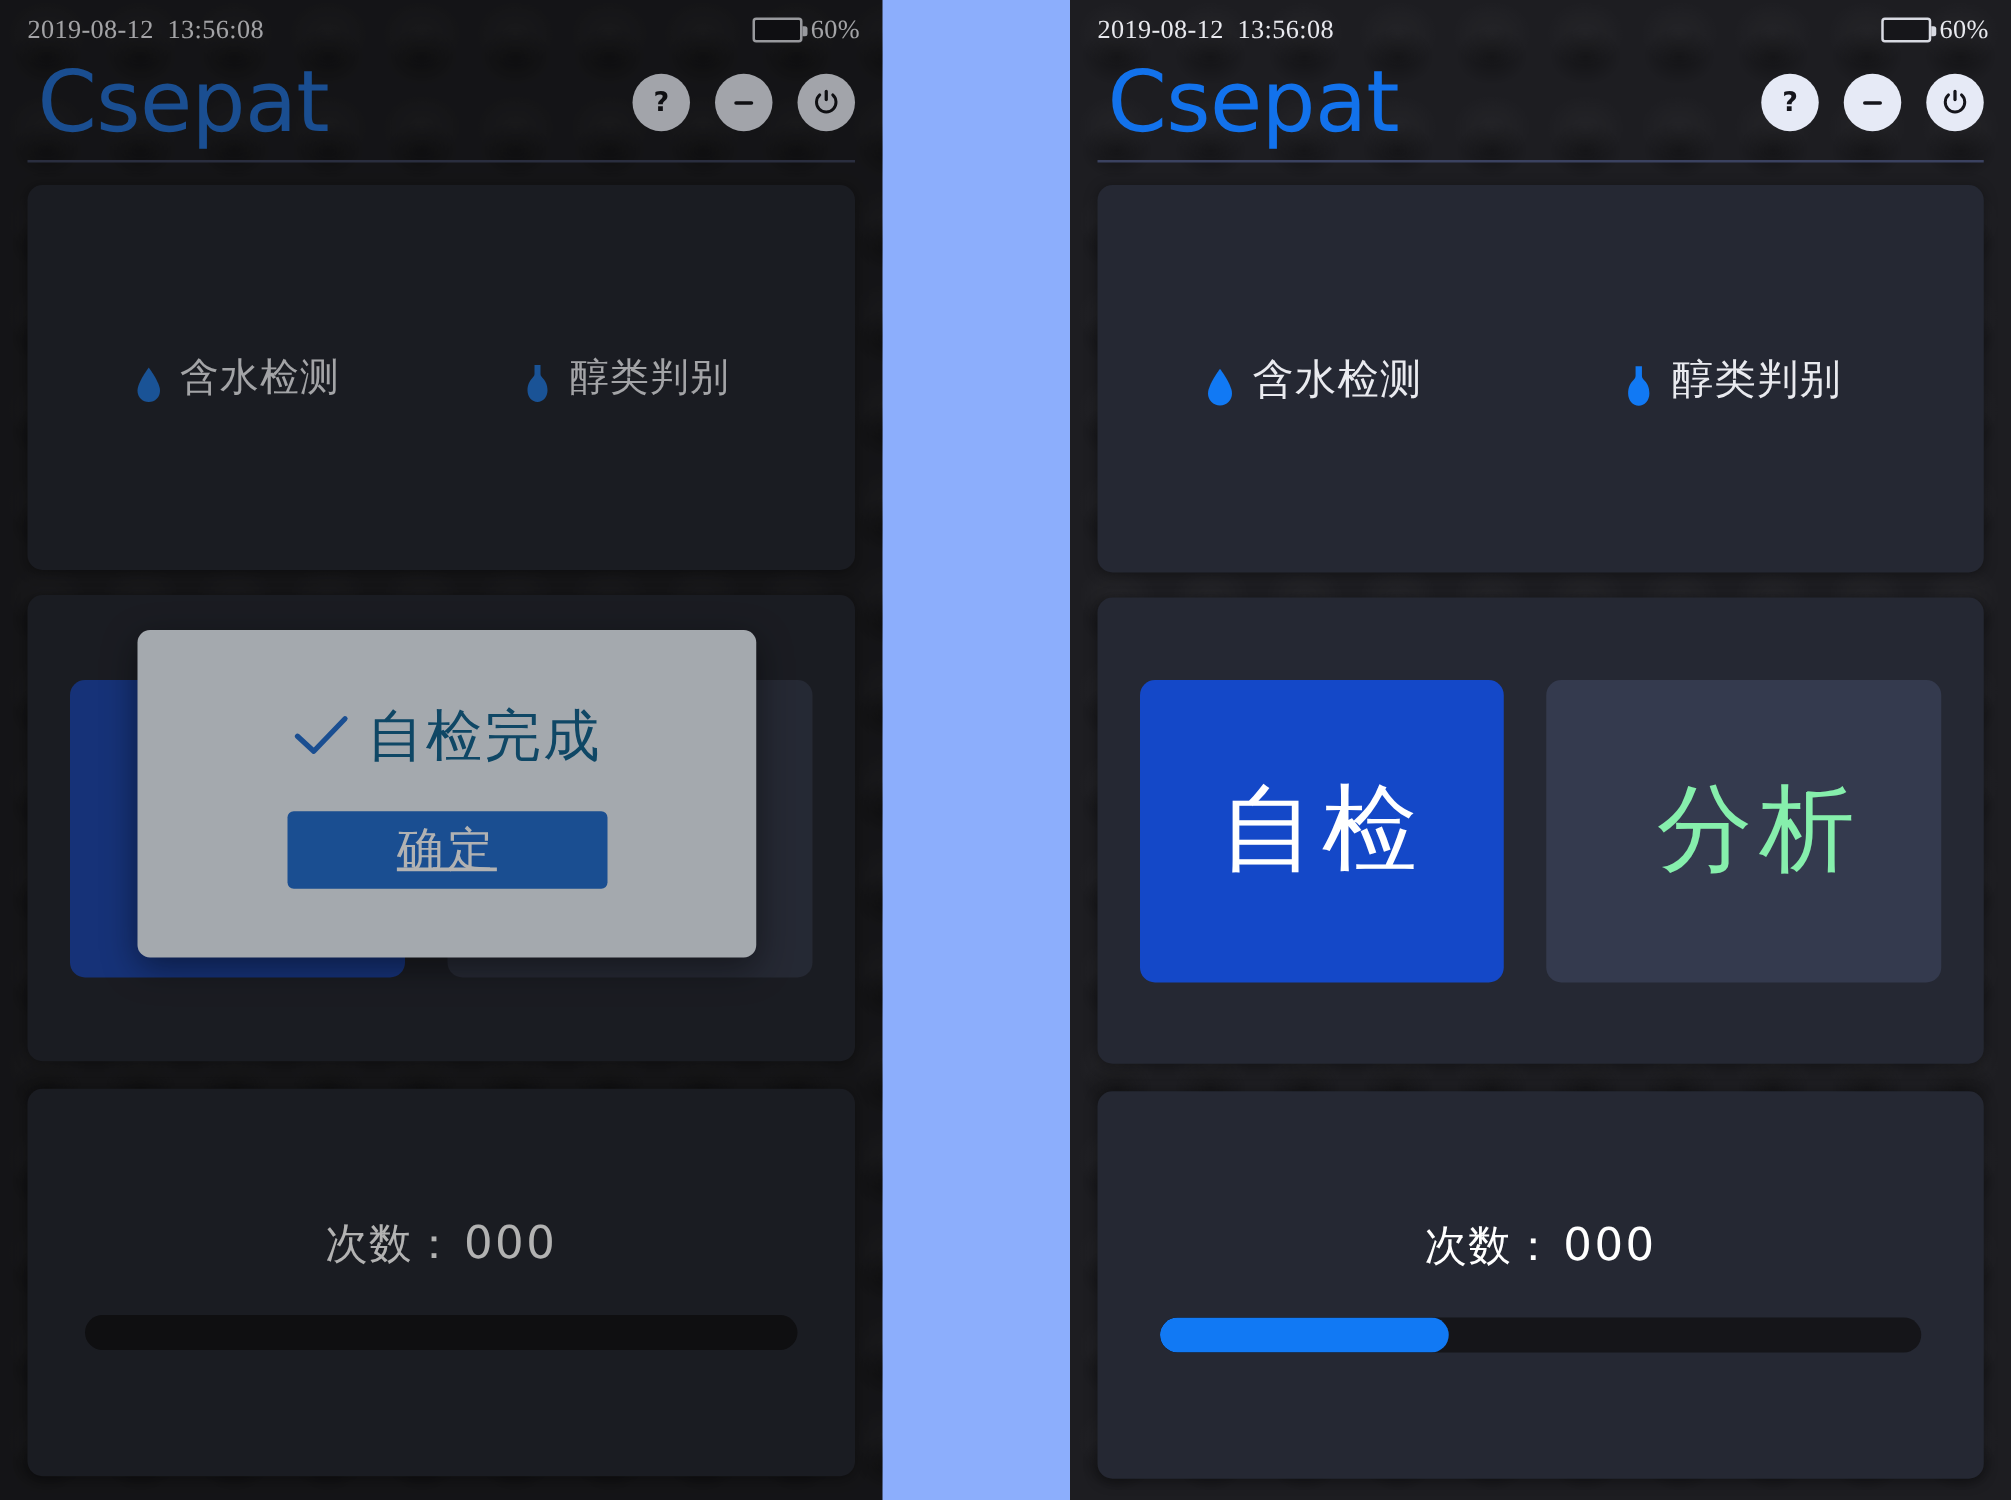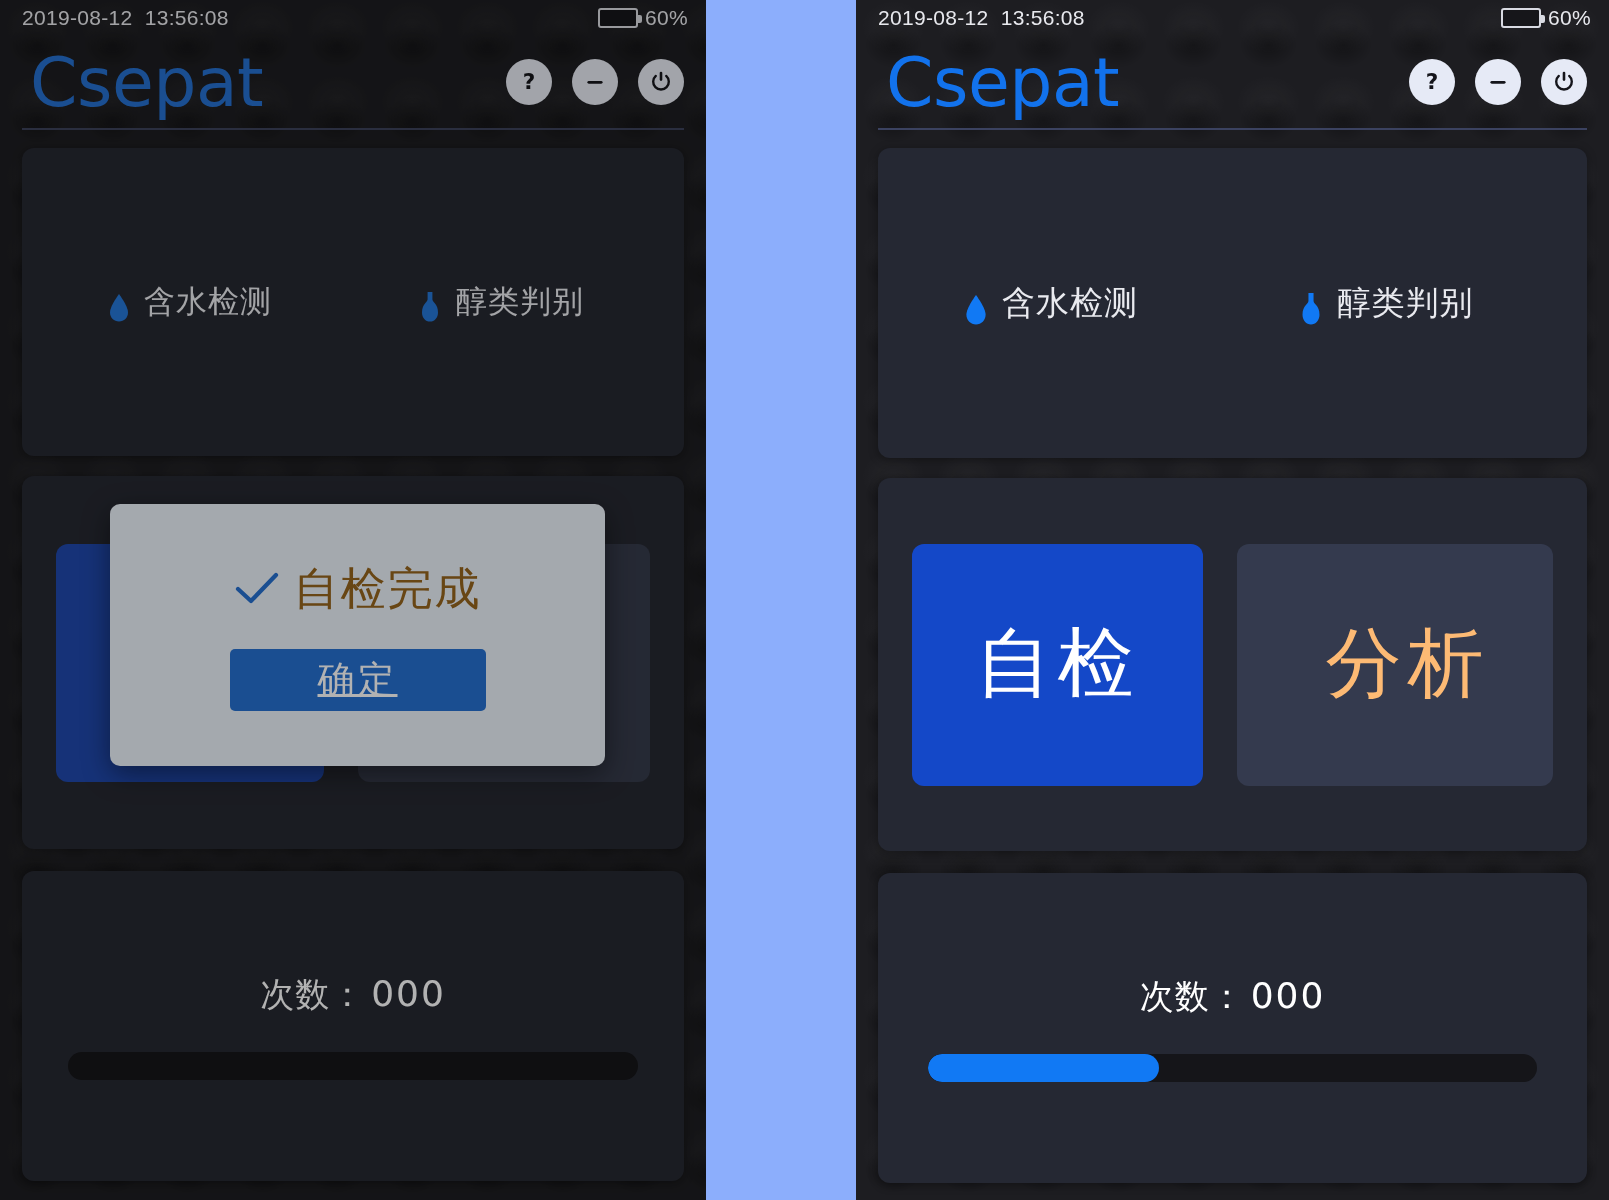--- a/index.html
+++ b/index.html
@@ -39,26 +39,27 @@
   }
   .panel-left  { width: 706px; filter: brightness(0.70) saturate(0.78); }
   .panel-gap   { width: 150px; background: #8CAEFC; }
   .panel-right { width: 753px; }
 
   
   .statusbar {
     position: relative;
     height: 36px;
     display: flex;
-    align-items: center;
+    align-items: flex-end;
     justify-content: space-between;
     padding: 0 18px 0 22px;
     color: #e8e9ee;
     font-size: 21px;
     letter-spacing: 0.3px;
+    font-family: Liberation Serif, serif;
   }
   .sb-time { white-space: pre; font-size: 21px; }
   .sb-right { display: flex; align-items: center; gap: 7px; padding-left: 24px; }
   .battery {
     position: relative;
     width: 40px; height: 20px;
     border: 2px solid #d8dae2;
     border-radius: 3px;
     background: #16161a;
     padding: 2px;
@@ -133,21 +134,21 @@
   }
   .act-btn {
     flex: 1;
     height: 242px;
     border-radius: 12px;
     display: flex; align-items: center; justify-content: center;
     font-size: 76px;
     letter-spacing: 6px;
   }
   .act-btn.primary { background: #1448c8; color: #ffffff; }
-  .act-btn.ghost   { background: #343a4e; color: #fdba74; padding-left: 25px; }
+  .act-btn.ghost   { background: #343a4e; color: #86efac; padding-left: 25px; }
 
   .card-counter {
     margin-top: 22px;
     height: 310px;
     display: flex; flex-direction: column;
     align-items: center; justify-content: center;
   }
   .counter-line {
     display: flex; align-items: baseline; gap: 6px;
     color: #ffffff;
@@ -182,21 +183,21 @@
     width: 495px;
     height: 262px;
     background: #e9f1fb;
     border-radius: 10px;
     box-shadow: 0 8px 28px rgba(0,0,0,0.45);
     display: flex; flex-direction: column;
     align-items: center; justify-content: center;
   }
   .dialog-msg {
     display: flex; align-items: center; gap: 14px;
-    color: #a16207;
+    color: #0369a1;
     font-size: 45px;
     letter-spacing: 2px;
     margin-bottom: 30px;
   }
   .check-icon { display: block; }
   .dialog-btn {
     width: 256px; height: 62px;
     background: #1272ec;
     color: #ffffff;
     border-radius: 5px;

